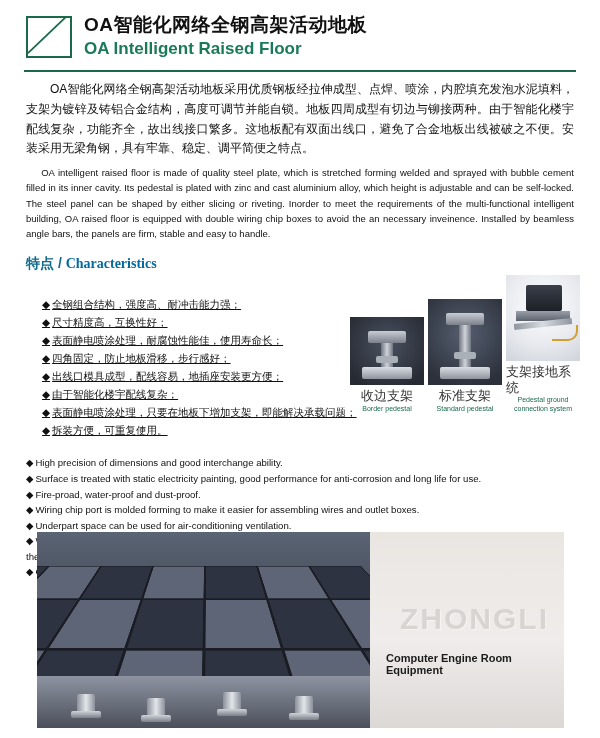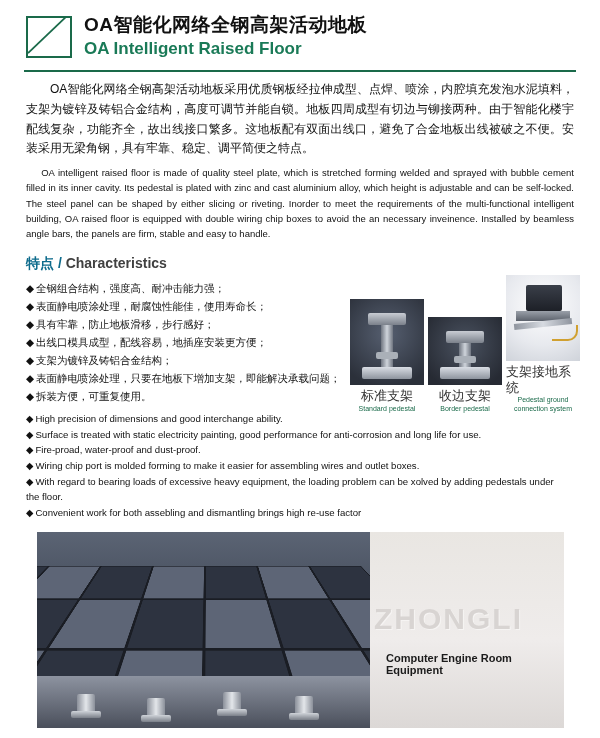--- a/index.html
+++ b/index.html
@@ -96,31 +96,33 @@
   }
 
   
   .sec-title {
     padding: 14px 26px 2px 26px;
     font-size: 14px;
     font-weight: bold;
     color: #0d6b8c;
   }
   .sec-title .en {
-    color: #404040;
+    color: #0369a1;
+    font-family: Liberation Serif, serif;
   }
   .char-wrap {
     position: relative;
     padding: 4px 26px 0 26px;
   }
   .char-list {
-    margin: 0;
+    margin: 16px;
     padding: 0;
     list-style: none;
     width: 330px;
+    text-decoration: underline;
   }
   .char-list li {
     font-size: 10.5px;
     line-height: 1.72;
     color: #111;
   }
   .char-list-en {
     margin: 6px 0 0 0;
     padding: 0 0 0 0;
     list-style: none;
@@ -235,21 +237,21 @@
   }
   .photo-right {
     width: 194px;
     height: 196px;
     position: relative;
     overflow: hidden;
     background: linear-gradient(180deg,#e9e6e2 0%, #efeceb 55%, #dcd8d6 100%);
   }
   .brand {
     position: absolute;
-    left: 4px;
+    left: 30px;
     top: 70px;
     font-size: 30px;
     font-weight: bold;
     color: #d8d4d2;
     letter-spacing: 2px;
     text-shadow: 1px 1px 0 #f6f4f3;
   }
   .brand-sub {
     position: absolute;
     left: 16px;
@@ -292,72 +294,74 @@
     <p class="p-en">OA intelligent raised floor is made of quality steel plate, which is stretched forming welded and sprayed with bubble cement filled in its inner cavity. Its pedestal is plated with zinc and cast aluminium alloy, which height is adjustable and can be self-locked. The steel panel can be shaped by either slicing or riveting. Inorder to meet the requirements of the multi-functional intelligent building, OA raised floor is equipped with double wiring chip boxes to avoid the an necessary inveinence. Installed by beamless angle bars, the panels are firm, stable and easy to handle.</p>
   </div>
 
   <div class="sec-title">
     <span>特点</span><span> / </span><span class="en">Characteristics</span>
   </div>
 
   <div class="char-wrap">
 
     <div class="pedestals">
+      <div class="ped">
+        <div class="photo">
+          <div class="pa ped-bg1"></div>
+          <div class="pa ped-head" style="bottom:42px;"></div>
+          <div class="pa ped-stem"></div>
+          <div class="pa ped-nut"></div>
+          <div class="pa ped-base"></div>
+        </div>
+        <div class="cap-cn">收边支架</div>
+        <div class="cap-en">Border pedestal</div>
+      </div>
+
       <div class="ped tall">
         <div class="photo">
           <div class="pa ped-bg2"></div>
           <div class="pa ped-head" style="bottom:60px;"></div>
           <div class="pa ped-stem" style="height:44px;"></div>
           <div class="pa ped-nut" style="bottom:26px;"></div>
           <div class="pa ped-base"></div>
         </div>
         <div class="cap-cn">标准支架</div>
         <div class="cap-en">Standard pedestal</div>
-      </div>
-
-      <div class="ped">
-        <div class="photo">
-          <div class="pa ped-bg1"></div>
-          <div class="pa ped-head" style="bottom:42px;"></div>
-          <div class="pa ped-stem"></div>
-          <div class="pa ped-nut"></div>
-          <div class="pa ped-base"></div>
-        </div>
-        <div class="cap-cn">收边支架</div>
-        <div class="cap-en">Border pedestal</div>
       </div>
 
       <div class="ped tall">
         <div class="photo">
           <div class="pa ped-bg3"></div>
           <div class="pa conn-body"></div>
           <div class="pa conn-plate"></div>
           <div class="pa conn-arm"></div>
           <div class="pa conn-wire"></div>
         </div>
         <div class="cap-cn">支架接地系统</div>
         <div class="cap-en">Pedestal ground connection system</div>
       </div>
     </div>
 
     <ul class="char-list">
       <li><span class="dia">◆</span><span>全钢组合结构，强度高、耐冲击能力强；</span></li>
+      <li><span class="dia">◆</span><span>尺寸精度高，互换性好；</span></li>
       <li><span class="dia">◆</span><span>表面静电喷涂处理，耐腐蚀性能佳，使用寿命长；</span></li>
-      <li><span class="dia">◆</span><span>具有牢靠，防止地板滑移，步行感好；</span></li>
+      <li><span class="dia">◆</span><span>四角固定，防止地板滑移，步行感好；</span></li>
       <li><span class="dia">◆</span><span>出线口模具成型，配线容易，地插座安装更方便；</span></li>
-      <li><span class="dia">◆</span><span>支架为镀锌及铸铝合金结构；</span></li>
+      <li><span class="dia">◆</span><span>由于智能化楼宇配线复杂；</span></li>
       <li><span class="dia">◆</span><span>表面静电喷涂处理，只要在地板下增加支架，即能解决承载问题；</span></li>
       <li><span class="dia">◆</span><span>拆装方便，可重复使用。</span></li>
     </ul>
 
     <ul class="char-list-en">
       <li><span class="dia">◆</span><span>High precision of dimensions and good interchange ability.</span></li>
       <li><span class="dia">◆</span><span>Surface is treated with static electricity painting, good performance for anti-corrosion and long life for use.</span></li>
       <li><span class="dia">◆</span><span>Fire-proad, water-proof and dust-proof.</span></li>
       <li><span class="dia">◆</span><span>Wiring chip port is molded forming to make it easier for assembling wires and outlet boxes.</span></li>
+      <li><span class="dia">◆</span><span>Underpart space can be used for air-conditioning ventilation.</span></li>
       <li><span class="dia">◆</span><span>With regard to bearing loads of excessive heavy equipment, the loading problem can be xolved by adding pedestals under the floor.</span></li>
       <li><span class="dia">◆</span><span>Convenient work for both assebling and dismantling brings high re-use factor</span></li>
     </ul>
   </div>
 
   <div class="gallery">
     <div class="photo-main">
       <div class="floor-sky"></div>
       <div class="floor-grid">
         <div class="tile dark" style="left:0px;   top:0px;"></div>

